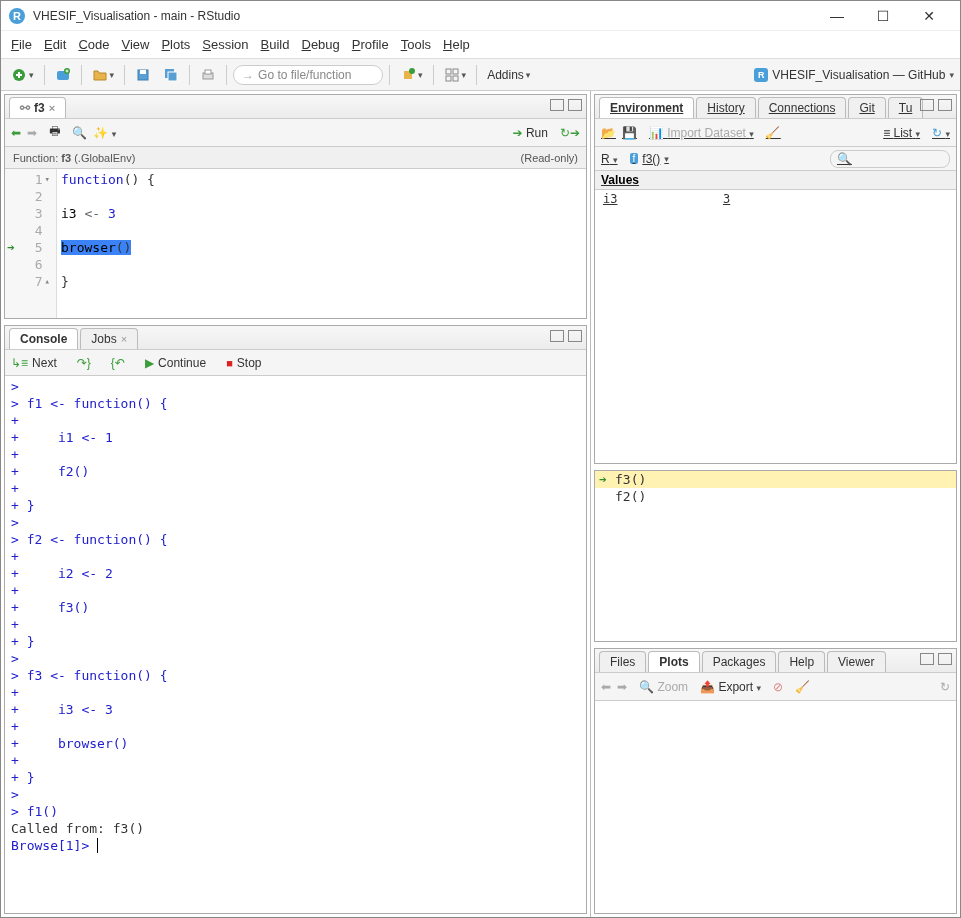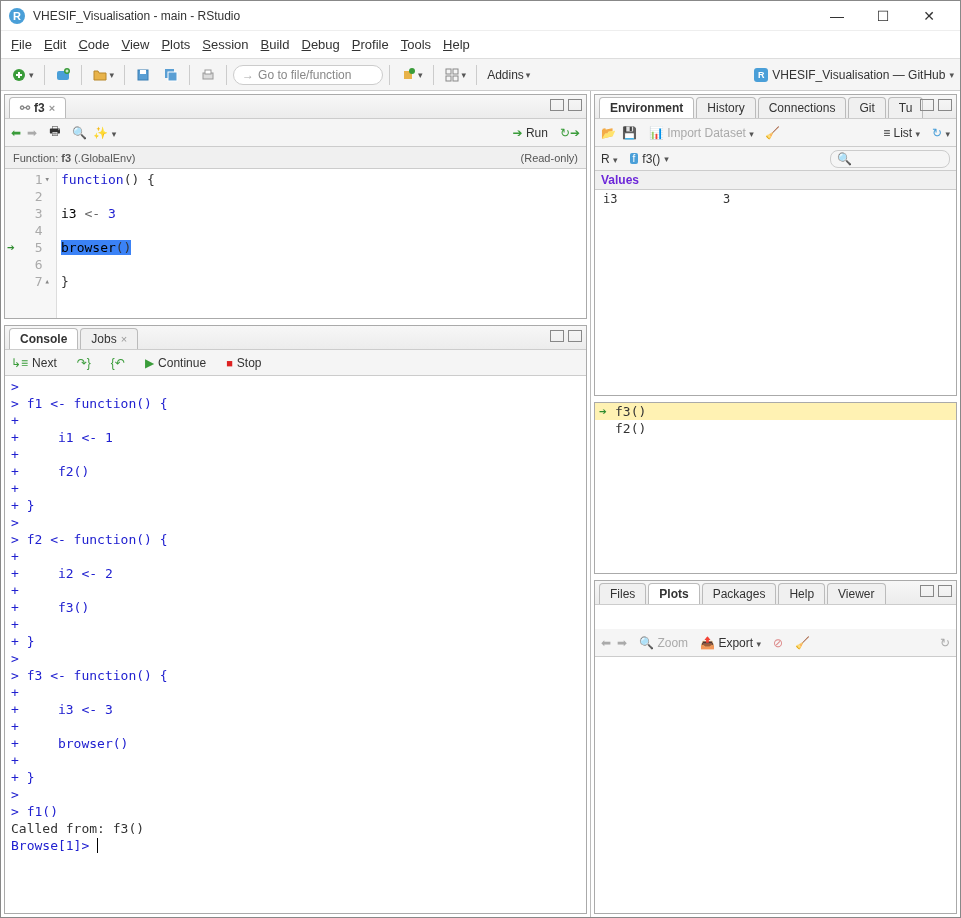--- a/index.html
+++ b/index.html
@@ -18,23 +18,23 @@
 .goto { flex:0 0 auto; border:1px solid #ccc; background:#fff; border-radius:10px; padding:2px 8px; color:#888; font-size:12px; display:flex; align-items:center; gap:4px; width:150px; }
 .spacer { flex:1; }
 .proj-badge { display:flex; align-items:center; gap:4px; font-size:12px; }
 .proj-badge .r { width:14px; height:14px; border-radius:3px; background:#4a9fd8; color:#fff; font-size:9px; display:flex; align-items:center; justify-content:center; font-weight:bold; }
 .main { display:flex; height:calc(100% - 90px); }
 .left { width:590px; display:flex; flex-direction:column; border-right:1px solid #bbb; }
 .right { flex:1; display:flex; flex-direction:column; }
 .pane { display:flex; flex-direction:column; border:1px solid #aaa; margin:3px; background:#fff; }
 .pane.src { flex:0 0 auto; height:225px; }
 .pane.console { flex:1; }
-.pane.env { flex:0 0 auto; height:302px; }
+.pane.env { flex:0 0 auto; height:370px;text-decoration:underline; }
 .pane.trace { flex:0 0 auto; height:172px; }
-.pane.plots { flex:1;gap:24px; }
+.pane.plots { flex:1; }
 .tabbar { height:24px; background:linear-gradient(#f7f7f7,#ececec); border-bottom:1px solid #ccc; display:flex; align-items:flex-end; padding-left:4px; position:relative; }
 .tab { padding:3px 10px; border:1px solid #bbb; border-bottom:none; background:#f0f0f0; border-radius:4px 4px 0 0; font-size:12px; margin-right:2px; display:flex; align-items:center; gap:4px; }
 .tab.active { background:#fff; font-weight:bold; }
 .tab .x { color:#999; font-size:11px; }
 .winicons { position:absolute; right:4px; top:4px; display:flex; gap:4px; }
 .winicons span { width:14px; height:12px; border:1px solid #888; display:inline-block; }
 .pane-tb { height:28px; background:#f5f5f5; border-bottom:1px solid #ccc; display:flex; align-items:center; padding:0 6px; gap:6px; font-size:12px; }
 .pane-tb .right-side { margin-left:auto; display:flex; align-items:center; gap:6px; }
 .fn-hdr { height:22px; background:#f0f0f0; border-bottom:1px solid #ccc; font-size:11px; color:#555; display:flex; align-items:center; padding:0 8px; }
 .fn-hdr .ro { margin-left:auto; }
@@ -52,21 +52,21 @@
 .console-path { height:24px; border-bottom:1px solid #ddd; padding:3px 8px; font-size:12px; color:#555; display:flex; align-items:center; }
 .console-path .wand { margin-left:auto; color:#bbb; }
 .debug-tb { height:26px; background:#f5f5f5; border-bottom:1px solid #ccc; display:flex; align-items:center; padding:0 6px; gap:10px; font-size:12px; }
 .debug-btn { display:flex; align-items:center; gap:4px; }
 .console-body { flex:1; overflow:auto; font-family:"Lucida Console",Consolas,monospace; font-size:13px; line-height:17px; padding:2px 6px; white-space:pre; position:relative; }
 .console-body::-webkit-scrollbar{width:14px}.console-body::-webkit-scrollbar-thumb{background:#ccc;}
 .blue { color:#2020d0; }
 .env-tb2 { height:24px; background:#f5f5f5; border-bottom:1px solid #ccc; display:flex; align-items:center; padding:0 6px; gap:6px; font-size:12px; }
 .env-search { border:1px solid #ccc; border-radius:8px; padding:1px 6px; width:120px; color:#999; display:flex; align-items:center; gap:4px; margin-left:auto;}
 .env-body { flex:1; overflow:auto; }
-.env-body .section { background:#f0f0f0; border-bottom:1px solid #ccc; padding:2px 6px; font-size:12px; font-weight:bold; color:#6d28d9;}
+.env-body .section { background:#f0f0f0; border-bottom:1px solid #ccc; padding:2px 6px; font-size:12px; font-weight:bold; color:#000000;}
 .env-row { display:flex; font-family:"Lucida Console",monospace; font-size:12px; padding:2px 8px; }
 .env-row .name{ width:120px; }
 .trace-hdr { height:26px; border-bottom:1px solid #ccc; display:flex; align-items:center; padding:0 8px; font-size:13px; font-weight:bold;}
 .trace-hdr .show { margin-left:auto; font-weight:normal; display:flex; align-items:center; gap:4px;}
 .trace-body { flex:1; font-family:"Lucida Console",monospace; font-size:13px; }
 .trace-row { padding:1px 8px 1px 20px; position:relative; }
 .trace-row.active { background:#fff2b3; }
 .trace-row .arr { position:absolute; left:4px; color:#2e8b2e; font-weight:bold; }
 .muted { color:#aaa; }
 .checkbox{width:12px;height:12px;border:1px solid #888;display:inline-block;border-radius:2px;}

